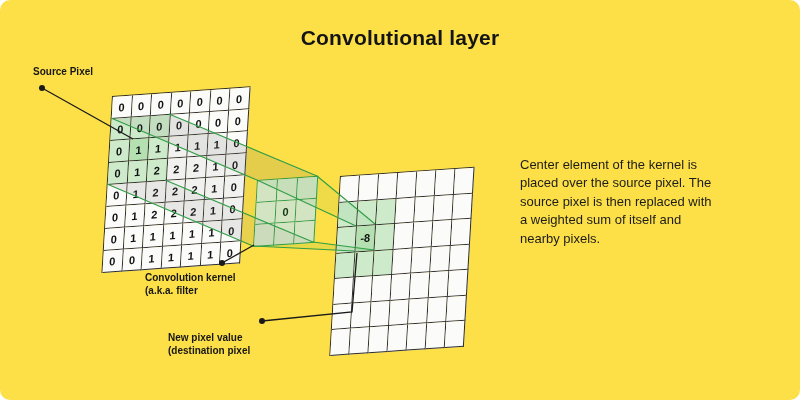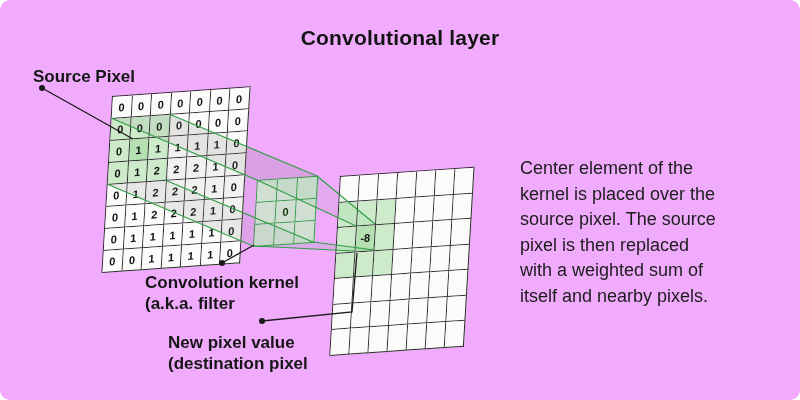--- a/index.html
+++ b/index.html
@@ -1,34 +1,34 @@
 <!DOCTYPE html>
 <html><head>
 <meta charset="utf-8">
 <style>
   html,body{margin:0;padding:0;background:#ffffff;}
-  #stage{position:relative;width:800px;height:400px;background:#f0abfc;border-radius:10px;overflow:hidden;
+  #stage{position:relative;width:800px;height:400px;background:#fde047;border-radius:10px;overflow:hidden;
          font-family:"Liberation Sans",sans-serif;}
   .title{position:absolute;top:26px;left:0;width:100%;text-align:center;
          font-size:21px;font-weight:bold;color:#141414;letter-spacing:.2px;}
   .grid{position:absolute;display:grid;transform:skewX(-3.4deg) skewY(-4deg);transform-origin:top left;
         border-top:1.2px solid #2b2b2b;border-left:1.2px solid #2b2b2b;z-index:2;}
   .cell{border-right:1.2px solid #2b2b2b;border-bottom:1.2px solid #2b2b2b;
         display:flex;align-items:center;justify-content:center;
         font-size:11px;font-weight:bold;color:#111;background:#fbfbfa;}
   .source-grid{left:112px;top:96px;grid-template-columns:repeat(7,19.5px);grid-auto-rows:22px;}
   .dest-grid{left:340px;top:176px;grid-template-columns:repeat(7,19px);grid-auto-rows:25.5px;}
   .kernel-grid{left:257px;top:180px;grid-template-columns:repeat(3,20px);grid-auto-rows:22px;
                border-top-color:#2f9e44;border-left-color:#2f9e44;z-index:3;}
   .kernel-grid .cell{border-right-color:#2f9e44;border-bottom-color:#2f9e44;
                      background:rgba(214,238,215,.9);color:#0d330d;}
   .cell.hl{background:#cdeacb;}
   .cell.hl-center{background:#b4e0b2;}
-  .label{position:absolute;font-size:17px;font-weight:bold;color:#161616;line-height:1.25;z-index:6;}
-  .desc{position:absolute;left:520px;top:156px;width:198px;font-size:18px;line-height:1.42;color:#1c1c1c;z-index:6;}
+  .label{position:absolute;font-size:10px;font-weight:bold;color:#161616;line-height:1.25;z-index:6;}
+  .desc{position:absolute;left:520px;top:156px;width:198px;font-size:13px;line-height:1.42;color:#1c1c1c;z-index:6;}
   svg.overlay{position:absolute;left:0;top:0;z-index:4;pointer-events:none;}
 </style>
 </head>
 <body>
 
 <div id="stage">
 
   <div class="title">Convolutional layer</div>
 
   <div class="grid source-grid">

